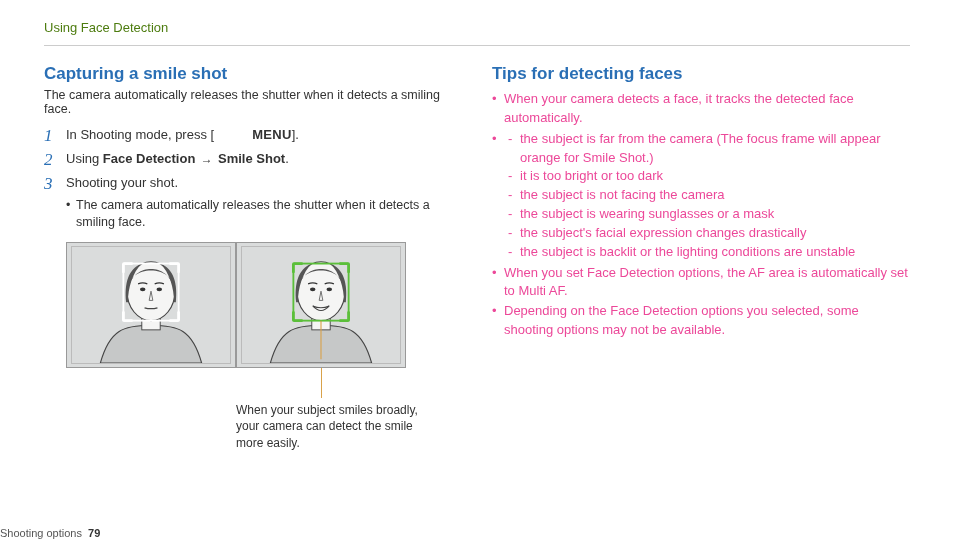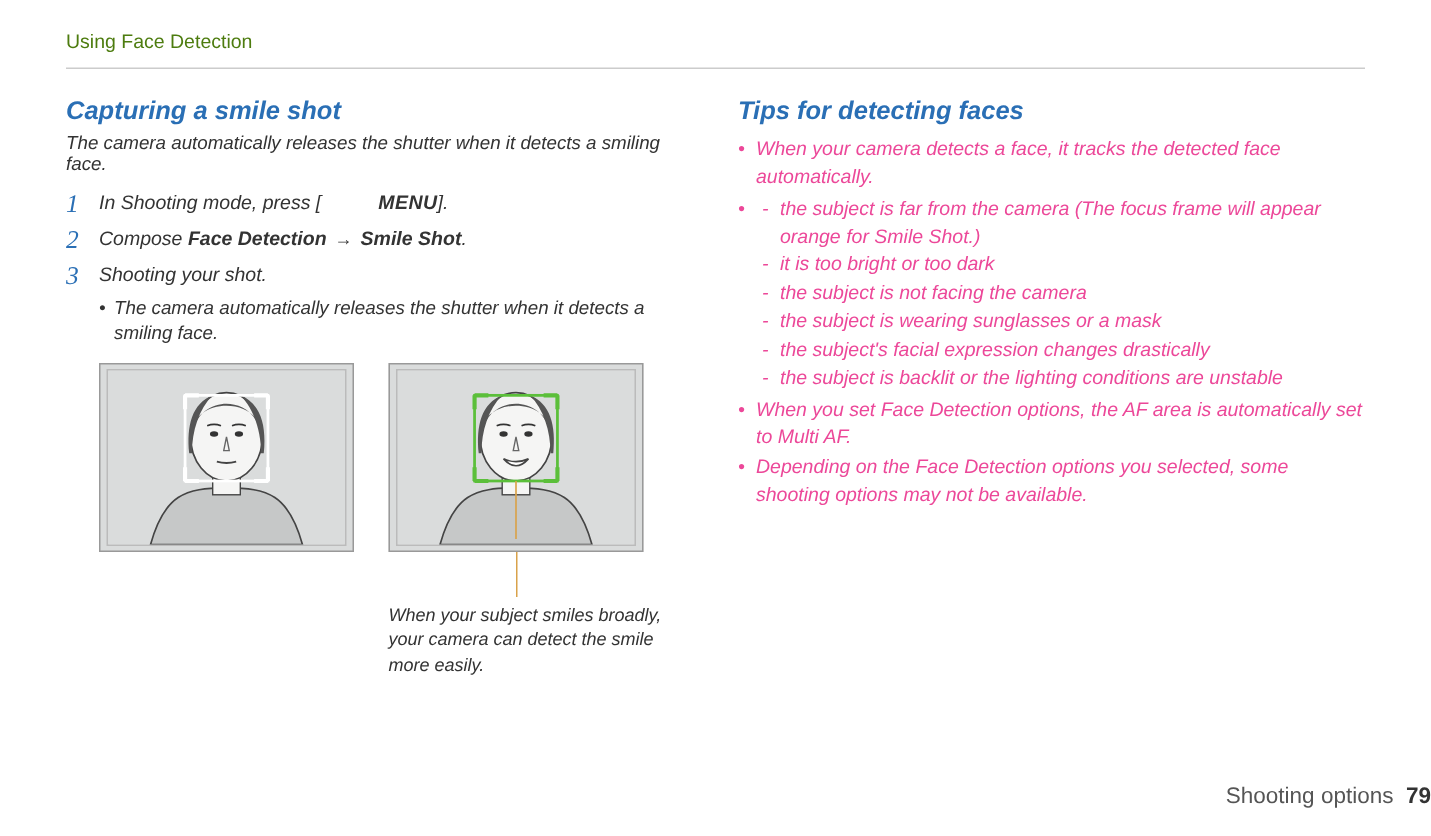--- a/index.html
+++ b/index.html
@@ -30,21 +30,20 @@
     border-top: 1px solid #ccc;
     margin: 4px 0 18px 0;
   }
   .columns {
     display: flex;
     gap: 30px;
   }
   .col {
     flex: 1;
     min-width: 0;
-    font-style: italic;
   }
   h2.section-title {
     color: #2a6fb5;
     font-size: 17px;
     margin: 0 0 4px 0;
     font-weight: 700;
   }
   .intro {
     font-size: 12.5px;
     color: #333;
@@ -98,21 +97,21 @@
     line-height: 1.4;
   }
   .sub-bullets li::before {
     content: "•";
     position: absolute;
     left: 0;
     color: #333;
   }
   .figures {
     display: flex;
-    gap: 23px;
+    gap: 0;
     margin-left: 22px;
     margin-bottom: 10px;
     align-items: flex-start;
   }
   .figure-frame {
     border: 1px solid #999;
     background: #dadcdc;
     width: 170px;
     height: 126px;
     display: flex;
@@ -186,22 +185,22 @@
   .tips-sub li::before {
     content: "-";
     position: absolute;
     left: 0;
   }
   .footer {
     position: absolute;
     bottom: 18px;
     left: 0;
     width: 100%;
-    text-align: right;
-    font-size: 15px;
+    text-align: left;
+    font-size: 11px;
     color: #555;
   }
   .footer .pagenum {
     font-weight: 700;
     color: #333;
   }
   b { font-weight: 700; }
 </style>
 </head>
 <body>
@@ -214,21 +213,21 @@
 
     <div class="col">
       <h2 class="section-title">Capturing a smile shot</h2>
       <p class="intro">The camera automatically releases the shutter when it detects a smiling face.</p>
 
       <ol class="steps">
         <li>
           <span>In Shooting mode, press [</span><span class="menu-label">MENU</span><span>].</span>
         </li>
         <li>
-          <span>Compose </span><b>Face Detection</b><span class="arrow"> → </span><b>Smile Shot</b><span>.</span>
+          <span>Using </span><b>Face Detection</b><span class="arrow"> → </span><b>Smile Shot</b><span>.</span>
         </li>
         <li>
           <span>Shooting your shot.</span>
           <ul class="sub-bullets" style="padding-left:0;">
             <li>The camera automatically releases the shutter when it detects a smiling face.</li>
           </ul>
         </li>
       </ol>
 
       <div class="figures">

